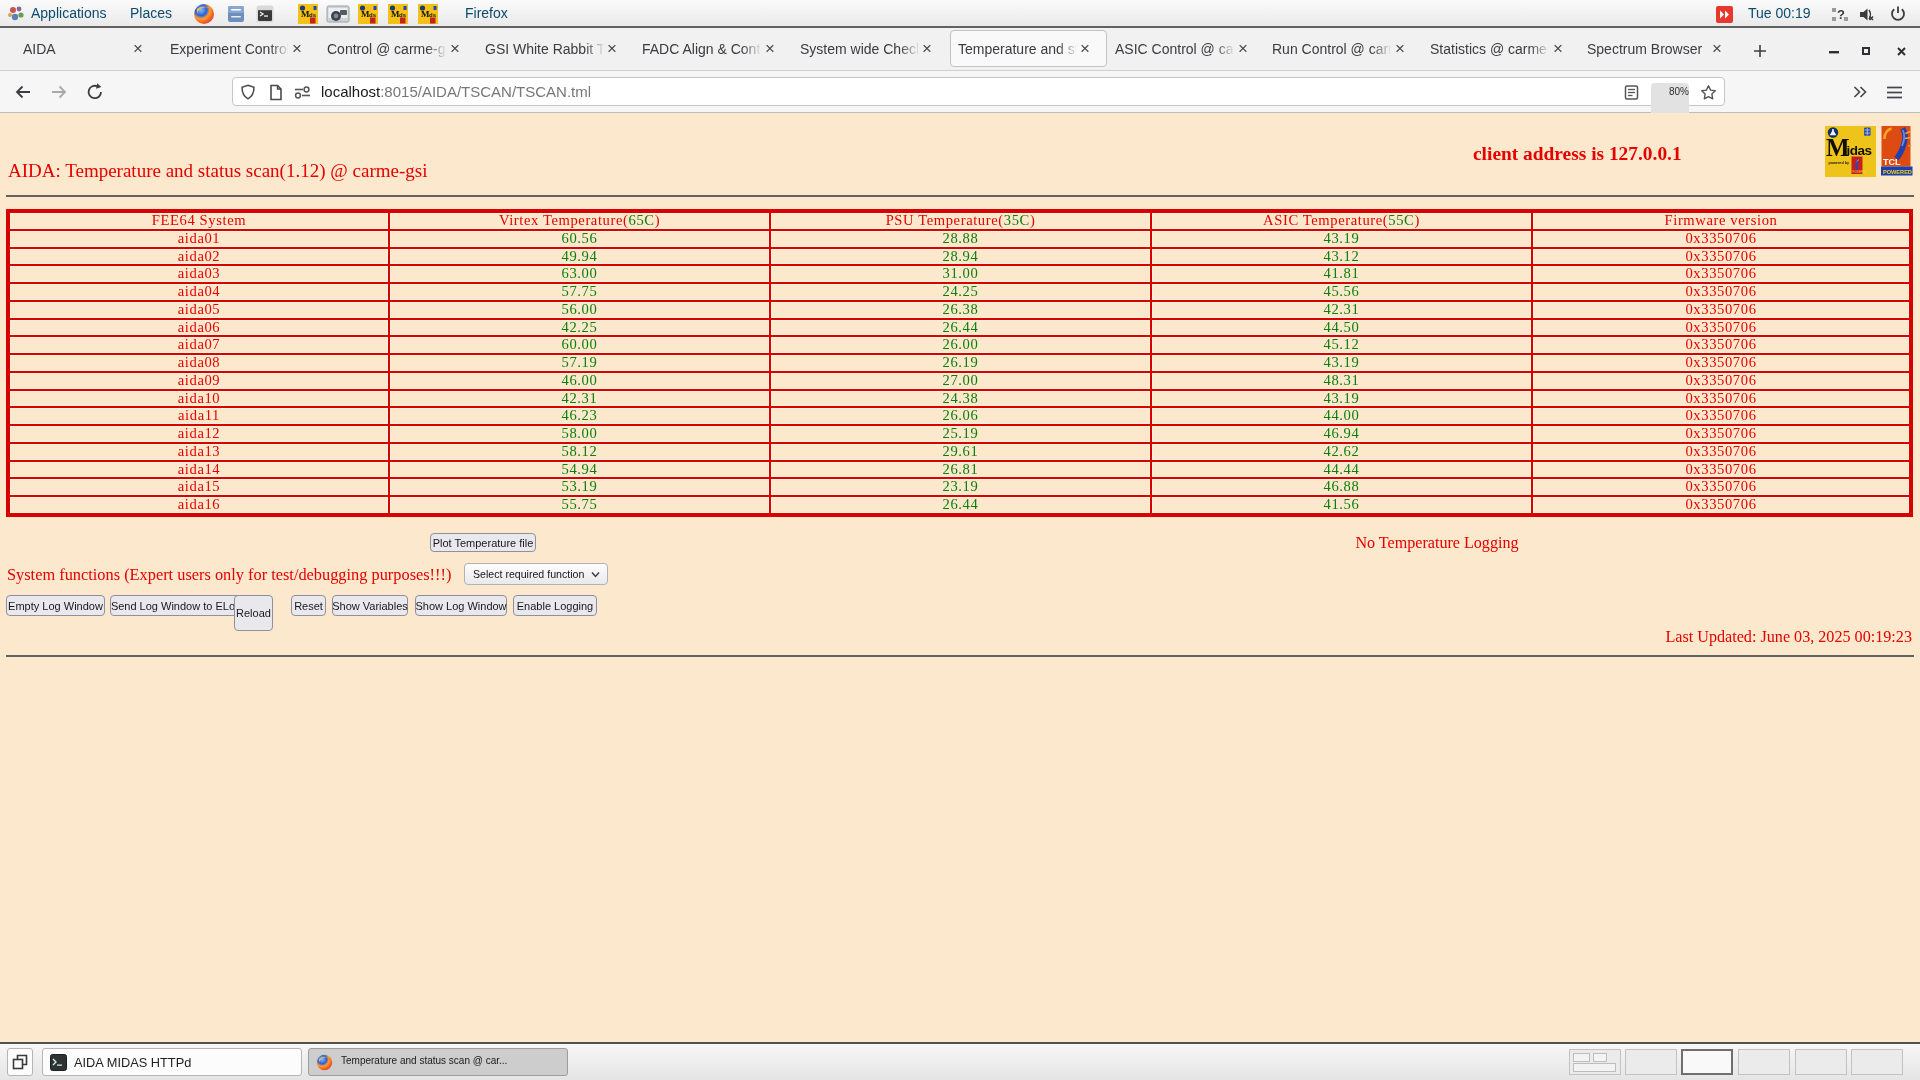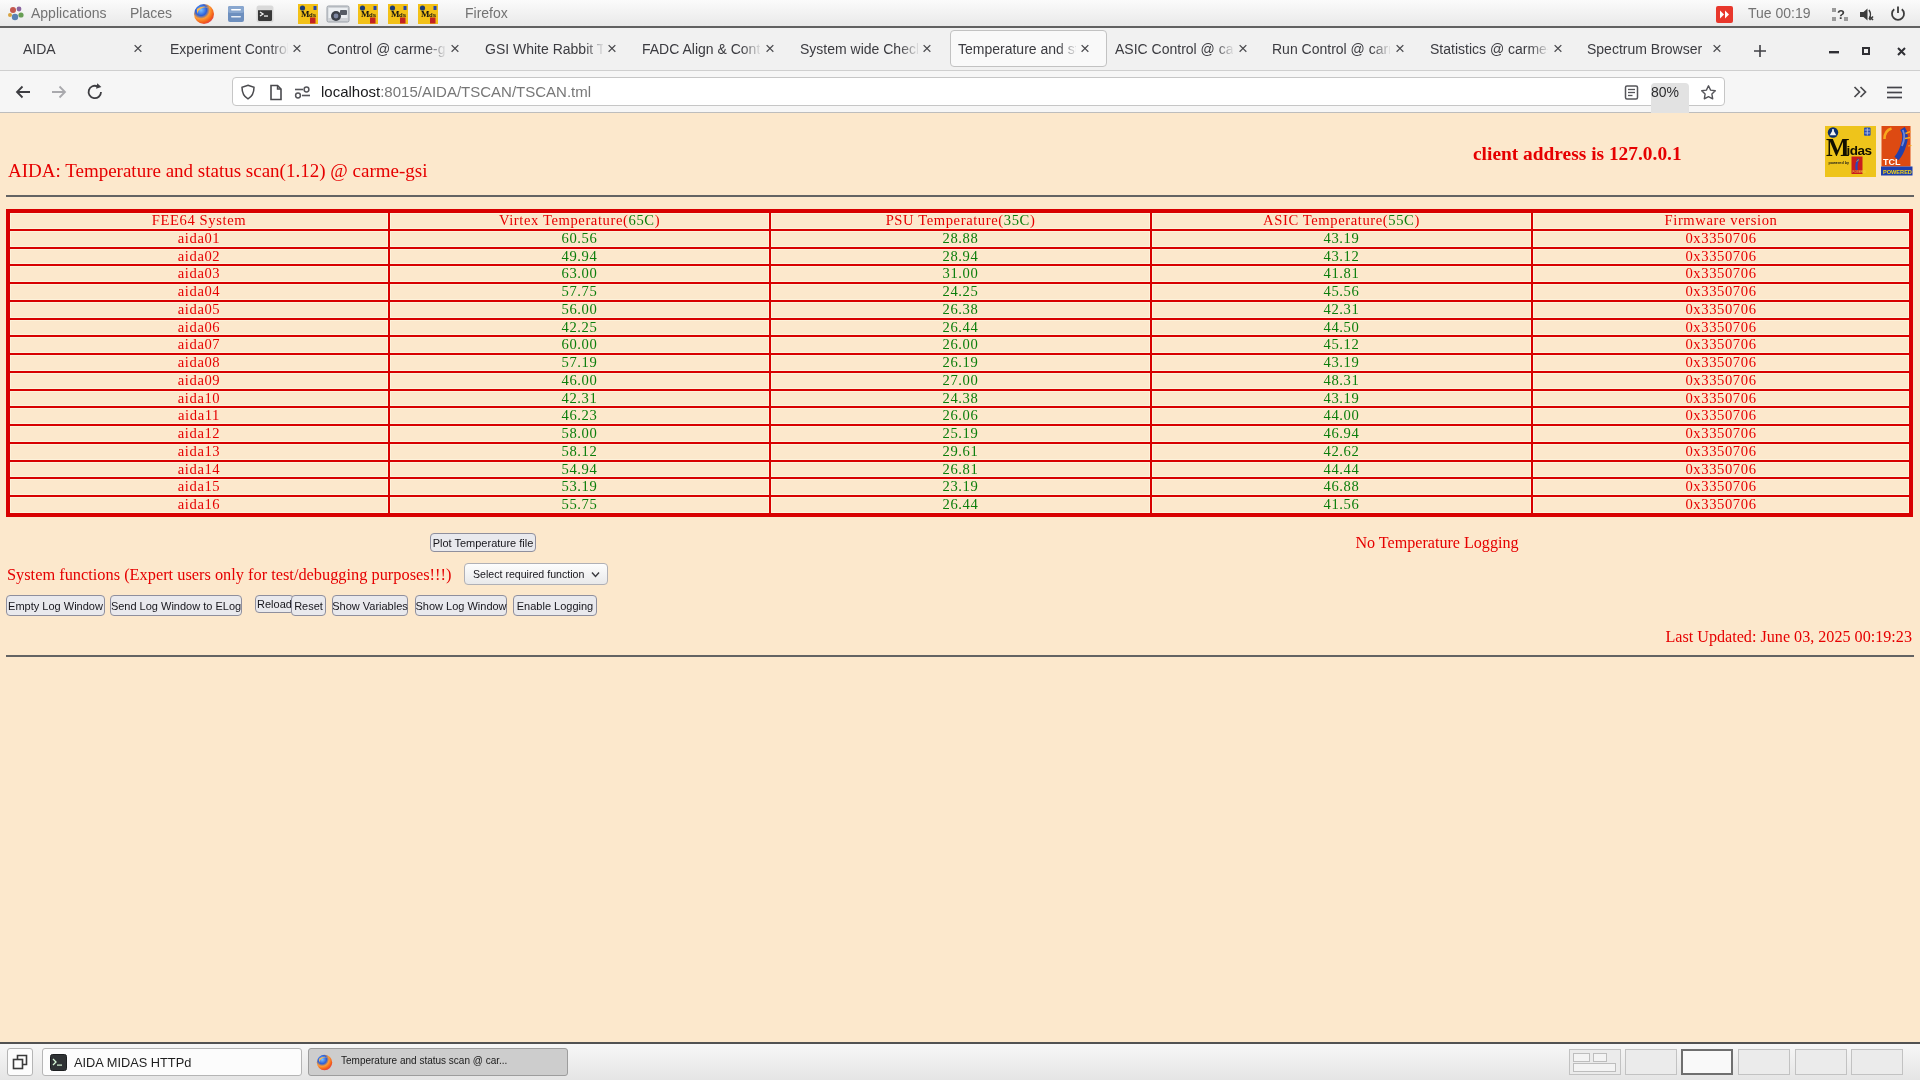--- a/index.html
+++ b/index.html
@@ -1,31 +1,31 @@
 <!DOCTYPE html>
 <html><head>
 <meta charset="utf-8">
 <style>
 *{margin:0;padding:0;box-sizing:border-box}
 html,body{width:1920px;height:1080px;overflow:hidden;background:#fff}
 #screen{position:absolute;top:0;left:0;width:1920px;height:1080px;font-family:"Liberation Sans",sans-serif}
 .abs{position:absolute}
 .ser{font-family:"Liberation Serif",serif}
 #panel{position:absolute;left:0;top:0;width:1920px;height:28px;background:linear-gradient(#fbfbfb,#e9e9e9);border-bottom:2px solid #616161}
-.ptxt{position:absolute;top:5px;height:17px;line-height:17px;font-size:14px;color:#737373}
+.ptxt{position:absolute;top:5px;height:17px;line-height:17px;font-size:14px;color:#0c4a6e}
 #tabbar{position:absolute;left:0;top:28px;width:1920px;height:43px;background:#f1f1f1;border-bottom:1px solid #cfcfcf}
 .tabt{position:absolute;top:40px;height:19px;line-height:19px;font-size:14px;color:#3b3b40;max-width:118px;overflow:hidden;white-space:nowrap;-webkit-mask-image:linear-gradient(90deg,#000 100px,rgba(0,0,0,0) 120px);mask-image:linear-gradient(90deg,#000 100px,rgba(0,0,0,0) 120px)}
 .tabt.nf{-webkit-mask-image:none;mask-image:none}
 .tabx{position:absolute;top:38px;height:22px;line-height:22px;font-size:17px;color:#4a4a4e}
 #activetab{position:absolute;left:950px;top:30px;width:157px;height:37px;background:#f9f9f9;border:1px solid #c2c2c2;border-radius:4px}
 #navbar{position:absolute;left:0;top:71px;width:1920px;height:42px;background:#f6f6f6;border-bottom:1px solid #bdbdbd}
 #urlbar{position:absolute;left:232px;top:77px;width:1493px;height:29px;background:#fff;border:1px solid #c6c6c6;border-radius:4px}
 #urltxt{position:absolute;left:321px;top:83px;height:18px;line-height:18px;font-size:15px;color:#19191b}
 #urltxt .gy{color:#777}
-#zoompill{position:absolute;left:1651px;top:83px;width:38px;height:34px;background:#e2e2e2;border-radius:4px;font-size:14px;color:#2c2c2e;text-align:left;line-height:18px}
+#zoompill{position:absolute;left:1651px;top:83px;width:38px;height:34px;background:#e2e2e2;border-radius:4px;font-size:10px;color:#2c2c2e;text-align:right;line-height:18px}
 #content{position:absolute;left:0;top:113px;width:1920px;height:929px;background:#fce8cc}
 .hrline{position:absolute;height:2px;background:#636363}
 .red{color:#e60000}
 .grn{color:#0a7d0a}
 #tbl{position:absolute;left:6px;top:209px;border-collapse:collapse;table-layout:fixed;border:4px solid #d80000}
 #tbl td{border:2px solid #d80000;box-shadow:inset 0 0 0 1px #fdf2da;font-family:"Liberation Serif",serif;font-size:14.6px;letter-spacing:0.6px;text-align:center;padding:0;height:15.75px;line-height:15.75px;overflow:hidden}
 .btn{position:absolute;background:#e9e9ed;border:1px solid #8f8f9d;border-radius:4px;font-size:11px;white-space:nowrap;padding:0;color:#17161c;display:flex;align-items:center;justify-content:center;font-family:"Liberation Sans",sans-serif}
 #taskbar{position:absolute;left:0;top:1042px;width:1920px;height:38px;background:linear-gradient(#f7f7f7,#e5e5e5);border-top:2px solid #525252}
 .tbtn{position:absolute;top:1048px;height:28px;border:1px solid #b5b5b5;border-radius:3px;background:#fcfcfc}
 .pcell{position:absolute;top:1049px;width:52px;height:26px;border:1px solid #c2c2c2;background:#ebebeb}
@@ -376,21 +376,21 @@
 </tbody>
     </table>
 <div class="btn" style="left:430px;top:533px;width:106px;height:19px;font-size:11px">Plot Temperature file</div>
 <span class="abs ser red" style="left:1287px;top:534px;width:300px;text-align:center;font-size:16.1px;line-height:17px;white-space:nowrap">No Temperature Logging</span>
 <span class="abs ser red" style="left:7px;top:566px;font-size:16.35px;line-height:17px">System functions (Expert users only for test/debugging purposes!!!)</span>
 <div class="btn" style="left:464px;top:563px;width:144px;height:22px;border-color:#b0b0b6;background:linear-gradient(#fdfdfd,#e9e9ea);justify-content:flex-start;padding-left:8px;font-size:10.6px">Select required function<svg style="position:absolute;right:7px;top:7px" width="9" height="7" viewBox="0 0 9 7">
         <path d="M1 1.5 L4.5 5.5 L8 1.5" stroke="#3a3a3e" stroke-width="1.4" fill="none"></path>
       </svg></div>
 <div class="btn" style="left:6px;top:595px;width:99px;height:21px">Empty Log Window</div>
 <div class="btn" style="left:110px;top:595px;width:132px;height:21px">Send Log Window to ELog</div>
-<div class="btn" style="left:255px;top:595px;width:39px;height:18px">Reload</div>
+<div class="btn" style="left:234px;top:595px;width:39px;height:36px">Reload</div>
 <div class="btn" style="left:291px;top:595px;width:35px;height:21px">Reset</div>
 <div class="btn" style="left:332px;top:595px;width:76px;height:21px">Show Variables</div>
 <div class="btn" style="left:415px;top:595px;width:92px;height:21px">Show Log Window</div>
 <div class="btn" style="left:513px;top:595px;width:84px;height:21px">Enable Logging</div>
 <span class="abs ser red" style="right:8px;top:628px;font-size:16.15px;line-height:17px">Last Updated: June 03, 2025 00:19:23</span>
 
 <div id="taskbar"></div>
 <div class="tbtn" style="left:7px;width:26px"></div>
 <svg class="abs" style="left:12px;top:1054px" width="16" height="16" viewBox="0 0 16 16">
       <rect x="1.5" y="5.5" width="9" height="9" fill="none" stroke="#3a3a3a" stroke-width="1.6"></rect>

